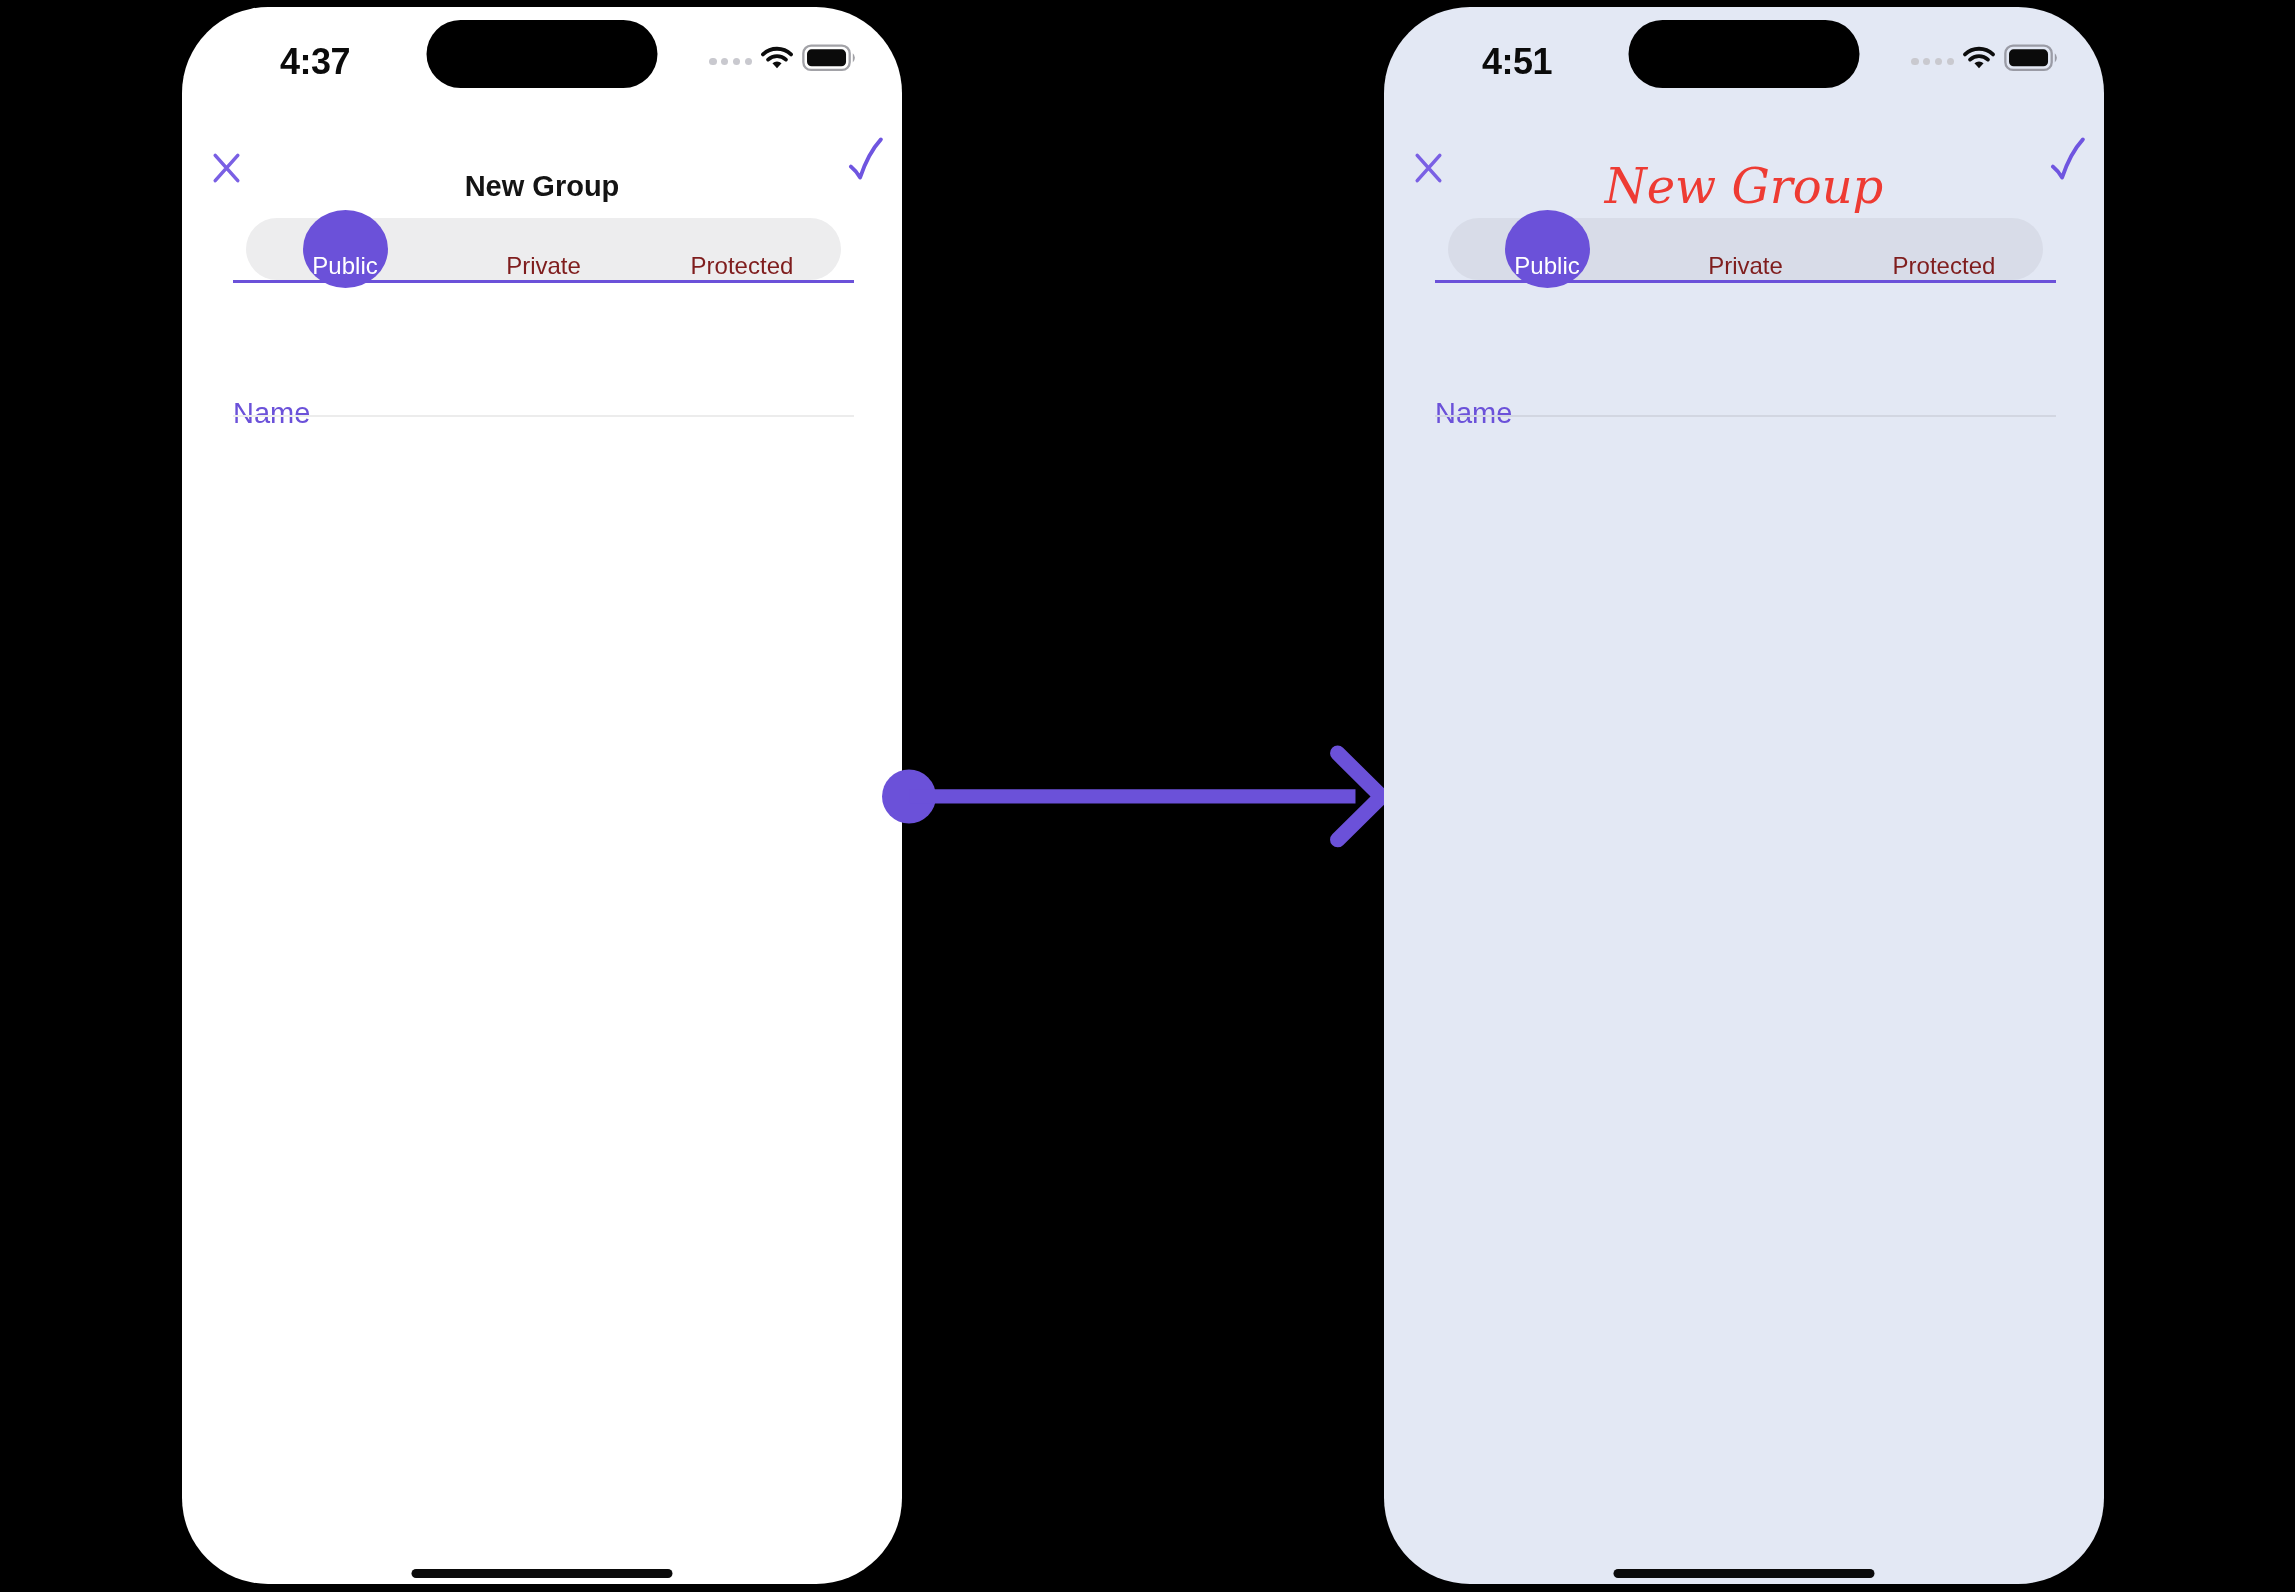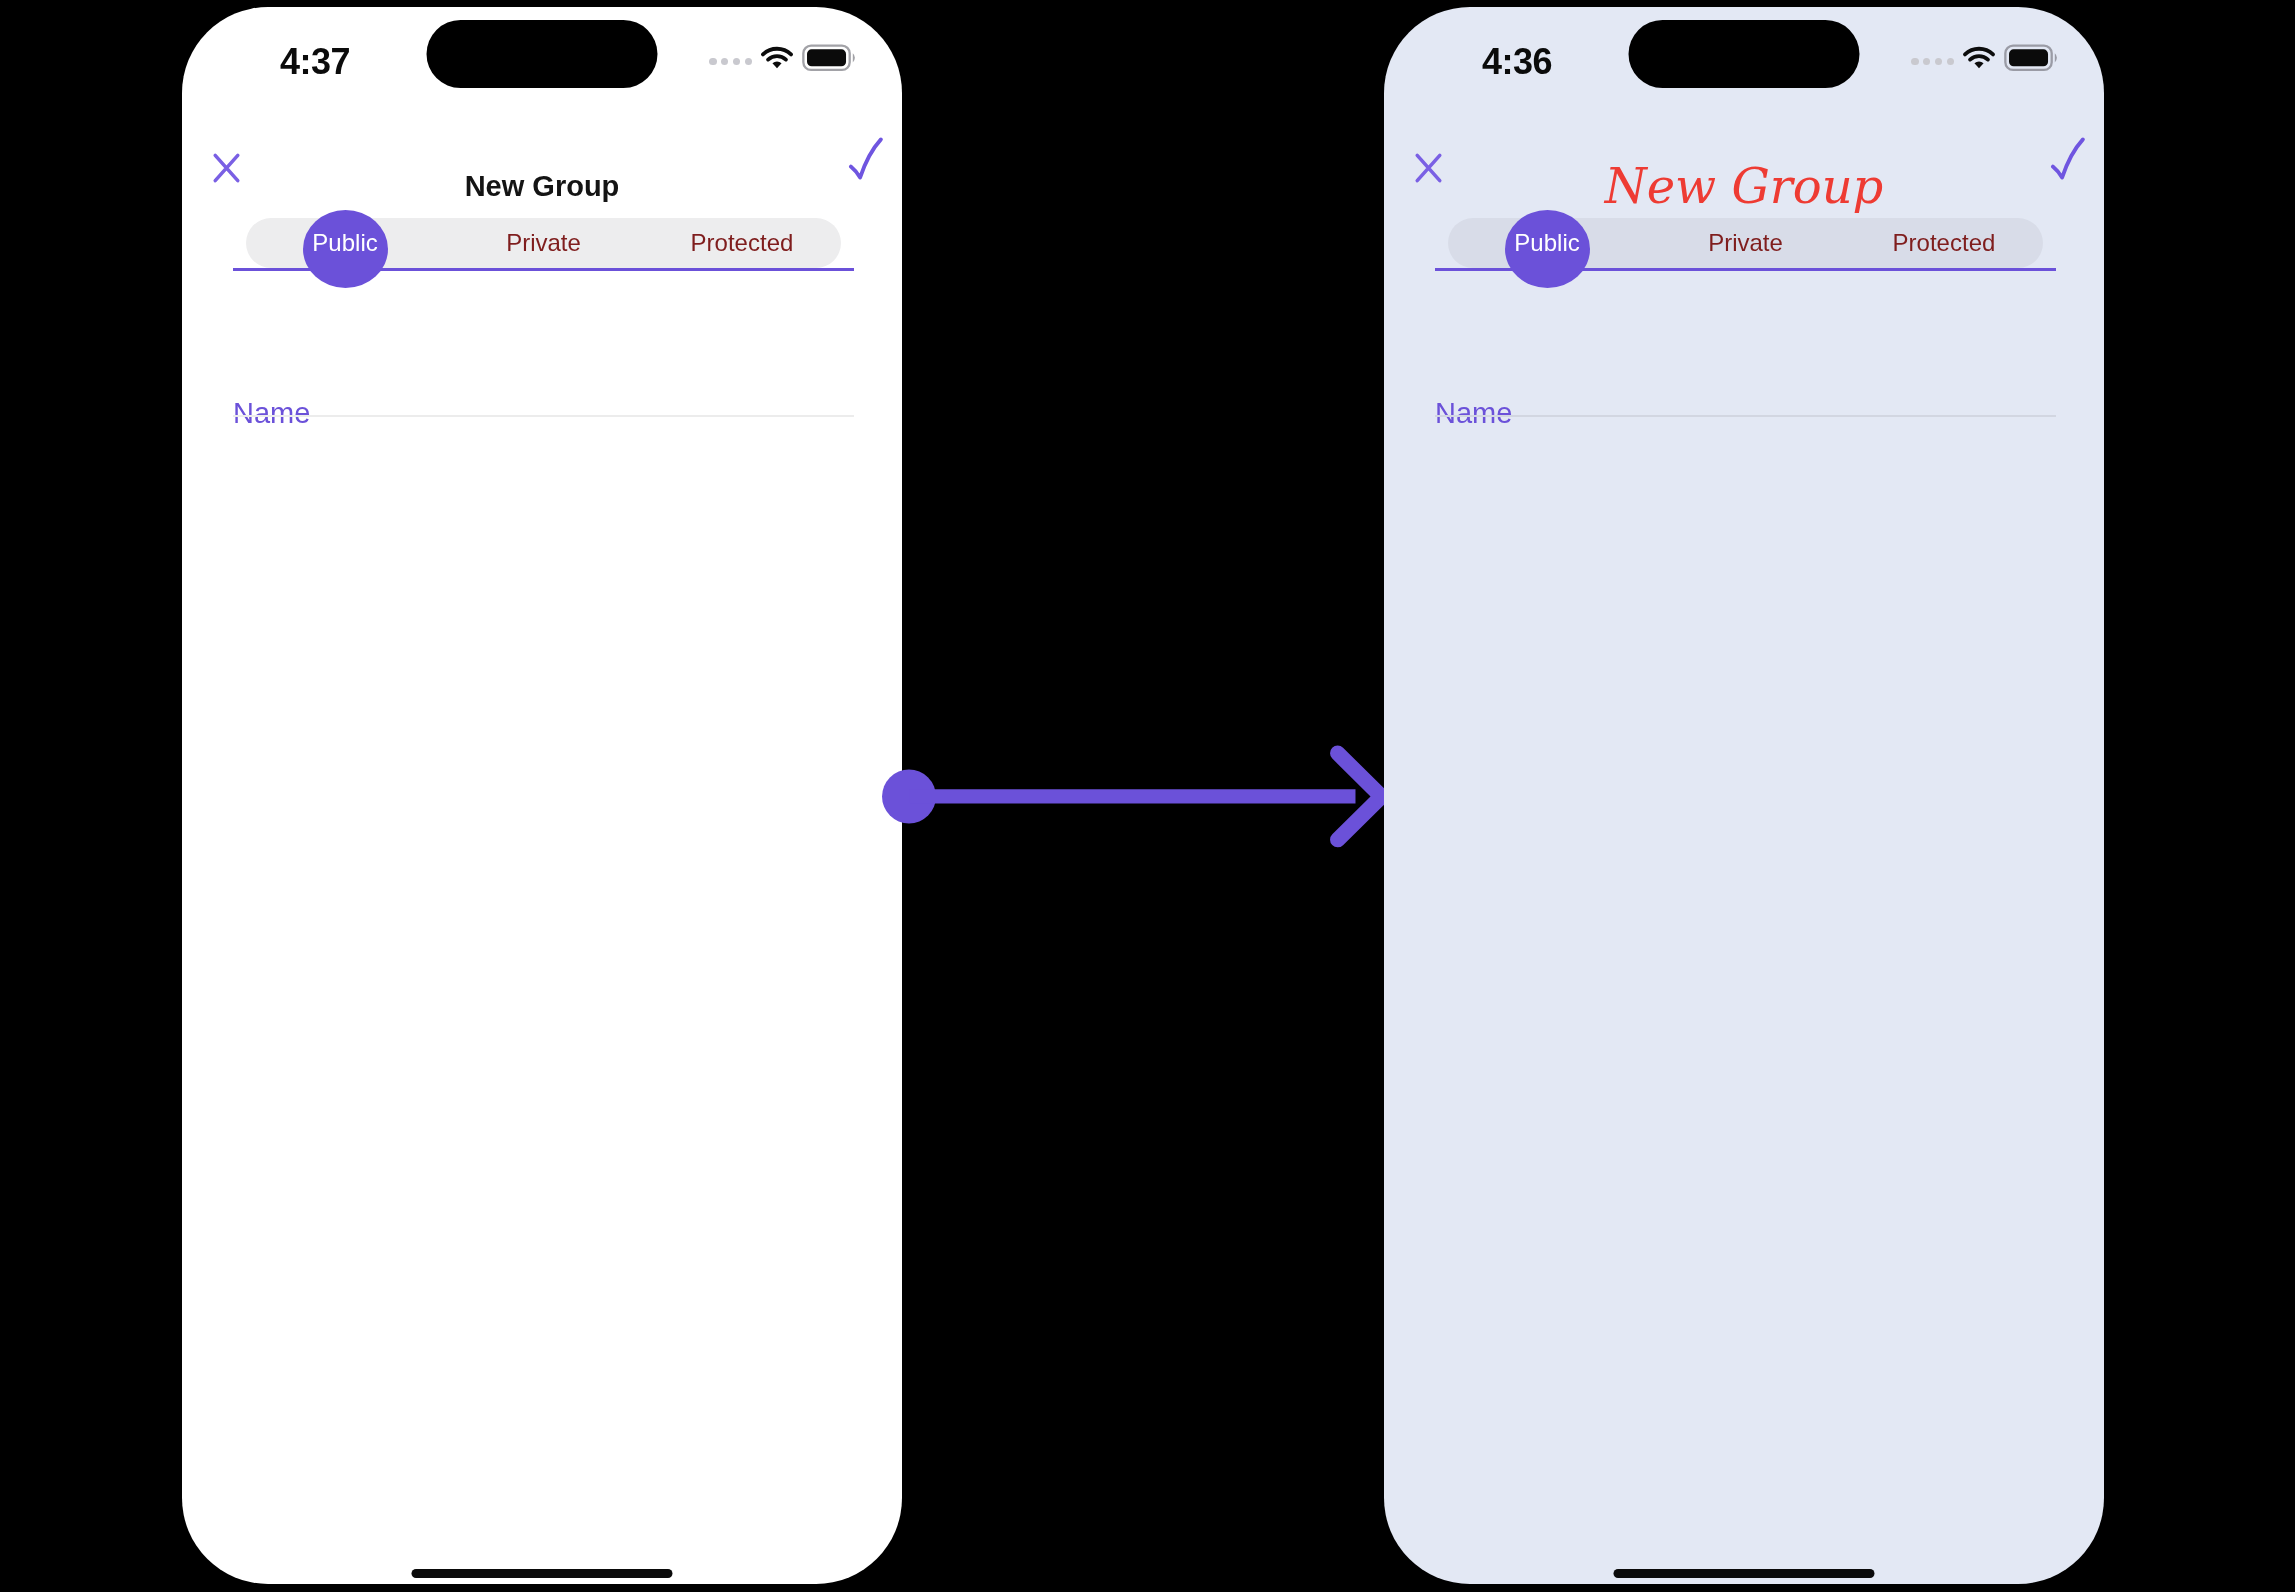--- a/index.html
+++ b/index.html
@@ -91,24 +91,24 @@
     font-weight: 500;
     font-size: 48px;
     color: #ee3b33;
   }
 
   
   .tabs { position: absolute; left: 51px; right: 48px; top: 211px; }
   .tab-pill {
     position: relative;
     margin: 0 12.8px;
-    height: 50px;
+    height: 62px;
     border-radius: 31px;
     display: flex;
-    align-items: center;
+    align-items: flex-end;
   }
   .phone--before .tab-pill { background: #ededee; }
   .phone--after  .tab-pill { background: #d8dce8; }
   .tab-indicator {
     position: absolute;
     left: calc(16.666% - 42px);
     top: -8.2px;
     width: 85px; height: 78px;
     border-radius: 50%;
     background: #6b51d9;
@@ -220,21 +220,21 @@
   </section>
 
   <svg class="arrow" viewBox="0 0 1012 220">
     <circle cx="68" cy="105" r="53" fill="#6b51d9"></circle>
     <line x1="68" y1="105" x2="945" y2="105" stroke="#6b51d9" stroke-width="28"></line>
     <path d="M910 20 L996 105 L910 190" fill="none" stroke="#6b51d9" stroke-width="30" stroke-linecap="round" stroke-linejoin="round"></path>
   </svg>
 
   <section class="phone phone--after">
 
-    <div class="time">4:36</div>
+    <div class="time">4:51</div>
     <div class="island"></div>
     <div class="status-icons">
       <span class="cell-dots">
           <i></i>
           <i></i>
           <i></i>
           <i></i>
         </span>
       <svg width="34" height="25.5" viewBox="0 0 24 18">
         <path d="M2.1 6.6 a14.4 14.4 0 0 1 19.8 0" fill="none" stroke="#0c0c0c" stroke-width="2.7" stroke-linecap="round"></path>

